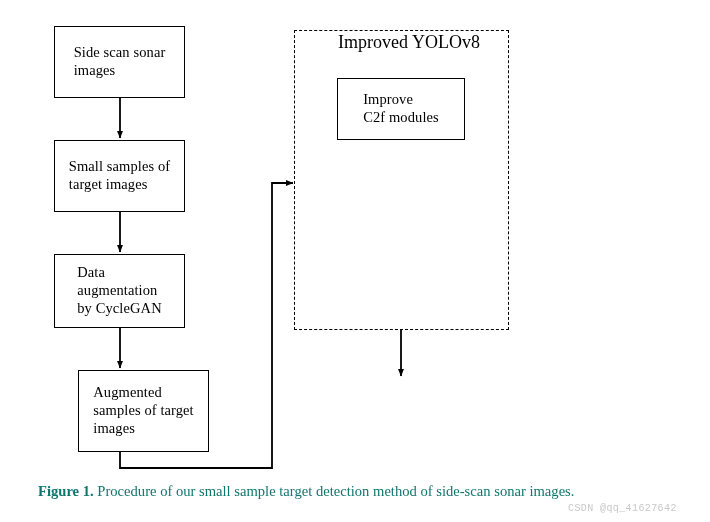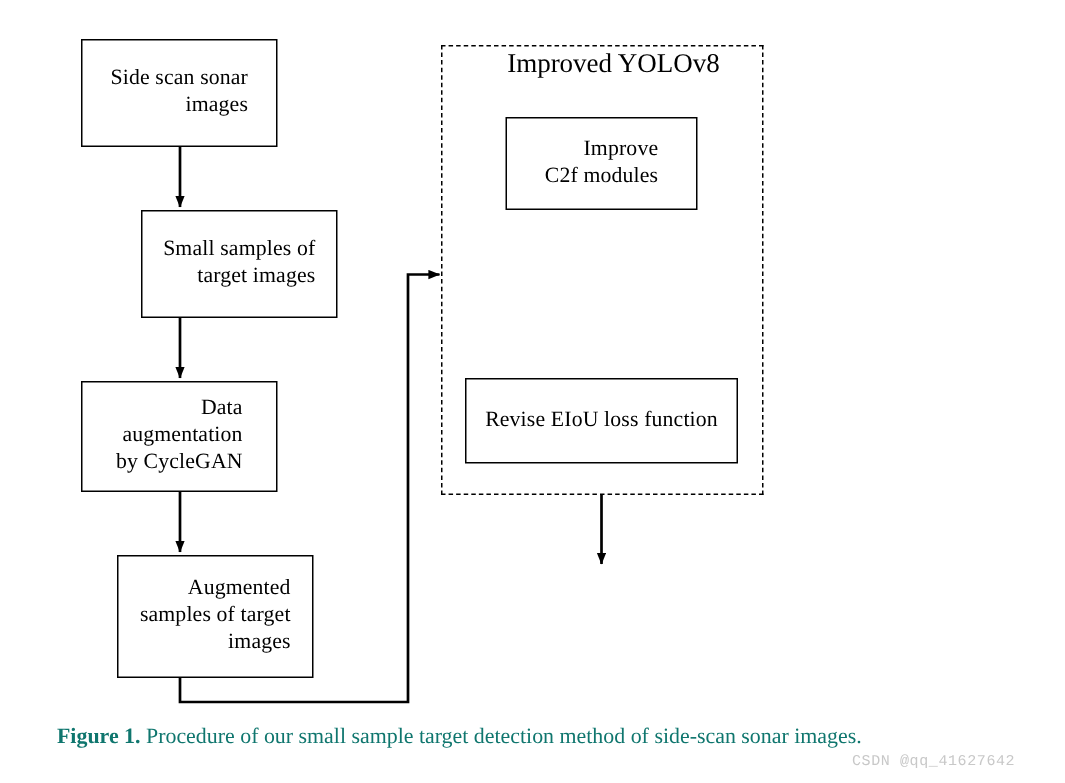--- a/index.html
+++ b/index.html
@@ -30,21 +30,21 @@
     height: 522px;
   }
   .node {
     position: absolute;
     box-sizing: border-box;
     border: 1.6px solid #000000;
     background: #ffffff;
     display: flex;
     align-items: center;
     justify-content: center;
-    text-align: right;
+    text-align: left;
     line-height: 1.22;
     font-size: 14.5px;
     letter-spacing: 0.1px;
     white-space: pre-line;
     z-index: 3;
   }
   .group-box {
     position: absolute;
     box-sizing: border-box;
     border: 1.7px dashed #000000;
@@ -55,21 +55,21 @@
     position: absolute;
     z-index: 2;
     font-size: 18px;
     text-align: center;
     background: #ffffff;
     padding: 0 4px;
     white-space: nowrap;
   }
   
   #node-source       { left: 54px;  top: 26px;  width: 131px; height: 72px; }
-  #node-small        { left: 54px;  top: 140px; width: 131px; height: 72px; margin-left: 40px; }
+  #node-small        { left: 54px;  top: 140px; width: 131px; height: 72px; }
   #node-augment      { left: 54px;  top: 254px; width: 131px; height: 74px; }
   #node-augmented    { left: 54px;  top: 370px; width: 131px; height: 82px; margin-left: 24px; }
   
   #node-c2f          { left: 337px; top: 78px;  width: 128px; height: 62px; }
   #node-gam          { left: 313px; top: 153px; width: 179px; height: 63px; }
   #node-eiou         { left: 310px; top: 252px; width: 182px; height: 57px; }
   #node-validation   { left: 335px; top: 378px; width: 130px; height: 74px; }
   #group-yolo        { left: 294px; top: 30px;  width: 215px; height: 300px; }
   #group-yolo-title  { left: 330px; top: 32px;  width: 150px; }
 
@@ -133,21 +133,20 @@
 by CycleGAN</div>
 
   <div class="node" id="node-augmented">Augmented
 samples of target
 images</div>
 
   <div class="node" id="node-c2f">Improve
 C2f modules</div>
 
 
-  <div class="node" id="node-eiou">Revise EIoU loss function</div>
 
 
   <div class="caption">
     <b>Figure 1.</b><span> Procedure of our small sample target detection method of side-scan sonar images.</span>
   </div>
 
   <div class="watermark">CSDN @qq_41627642</div>
 
 </div>
 

